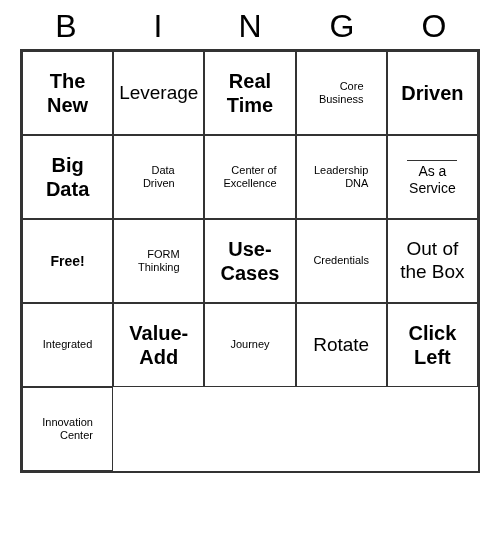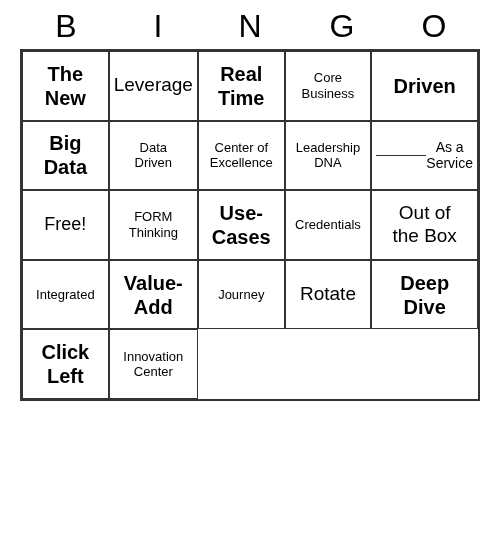--- a/index.html
+++ b/index.html
@@ -26,49 +26,50 @@
       font-size: 32px;
       font-weight: normal;
       width: 84px;
       text-align: center;
     }
     .bingo-grid {
       display: grid;
       grid-template-columns: repeat(5, 1fr);
       grid-template-rows: repeat(5, 1fr);
       width: 460px;
-      height: 352px;
+      height: 424px;
       border: 2px solid #333;
     }
     .bingo-cell {
       border: 1px solid #333;
       display: flex;
       align-items: center;
       justify-content: center;
       text-align: center;
       padding: 4px;
       line-height: 1.2;
     }
     .bingo-cell.large-text {
       font-size: 20px;
       font-weight: bold;
     }
     .bingo-cell.medium-text {
       font-size: 19px;
     }
     .bingo-cell.small-text {
-      font-size: 13px;
+      font-size: 11px;
+      text-align: right;
     }
     .bingo-cell.free {
-      font-size: 18px;
-      font-weight: normal;
+      font-size: 14px;
+      font-weight: bold;
     }
     .as-a-service {
       display: flex;
-      flex-direction: row;
+      flex-direction: column;
       align-items: center;
       font-size: 14px;
     }
     .as-a-service .line {
       border-top: 1.5px solid #333;
       width: 50px;
       margin: 2px 0;
     }
   </style>
 </head>
@@ -105,16 +106,15 @@
   <div class="bingo-cell small-text">FORM<br>Thinking</div>
   <div class="bingo-cell large-text">Use-<br>Cases</div>
 
   <div class="bingo-cell small-text">Credentials</div>
   <div class="bingo-cell medium-text">Out of<br>the Box</div>
   <div class="bingo-cell small-text">Integrated</div>
   <div class="bingo-cell large-text">Value-<br>Add</div>
 
   <div class="bingo-cell small-text">Journey</div>
   <div class="bingo-cell medium-text">Rotate</div>
-  <div class="bingo-cell large-text">Deep<br>Dive</div>
   <div class="bingo-cell large-text">Click<br>Left</div>
   <div class="bingo-cell small-text">Innovation<br>Center</div>
 </div>
 
 </body></html>

